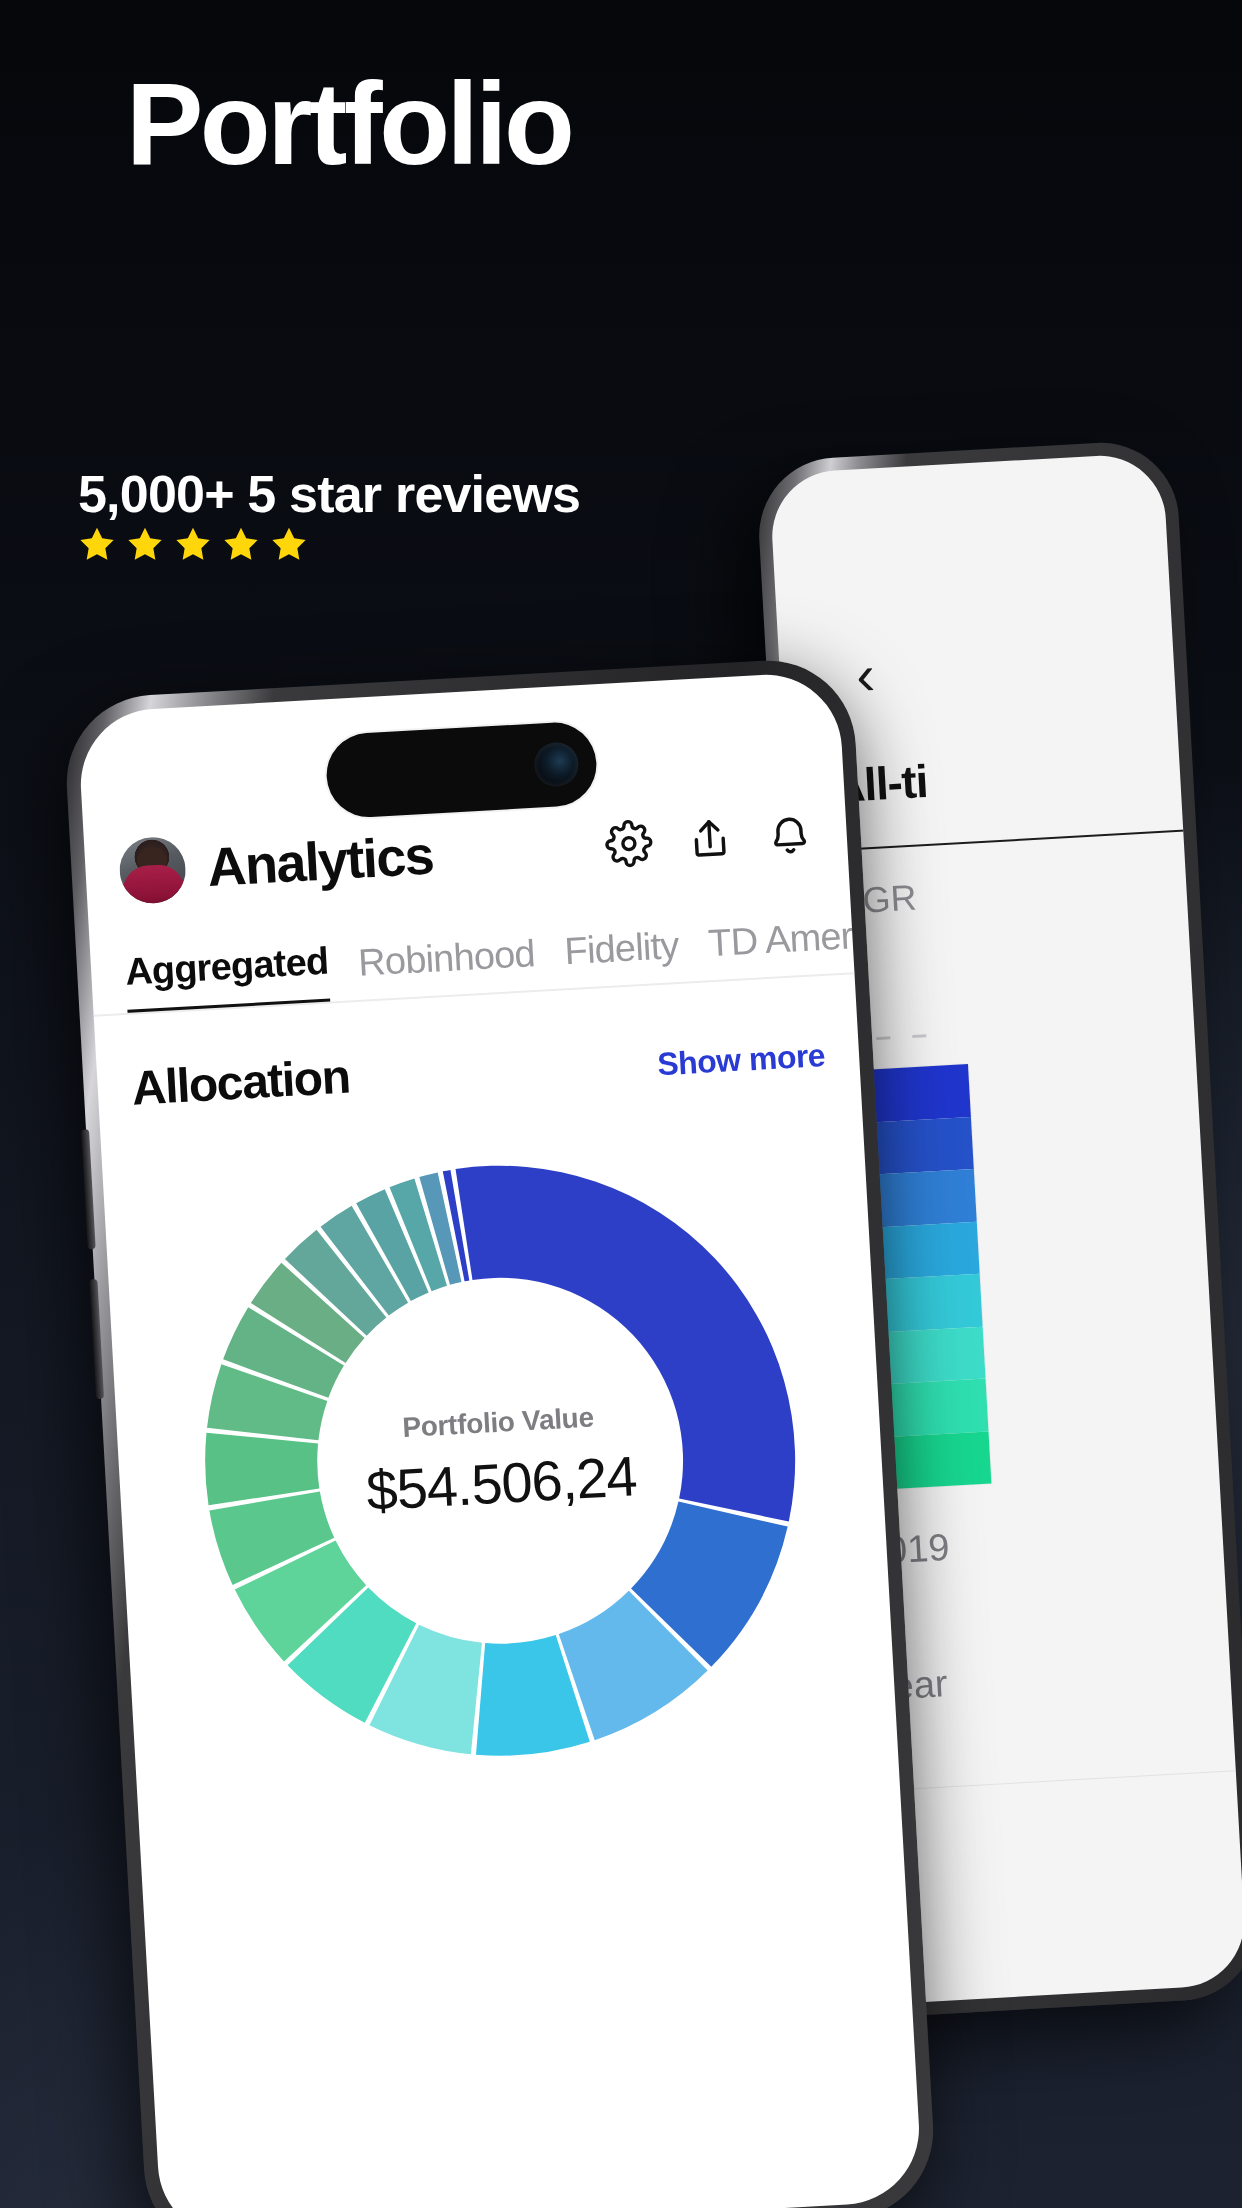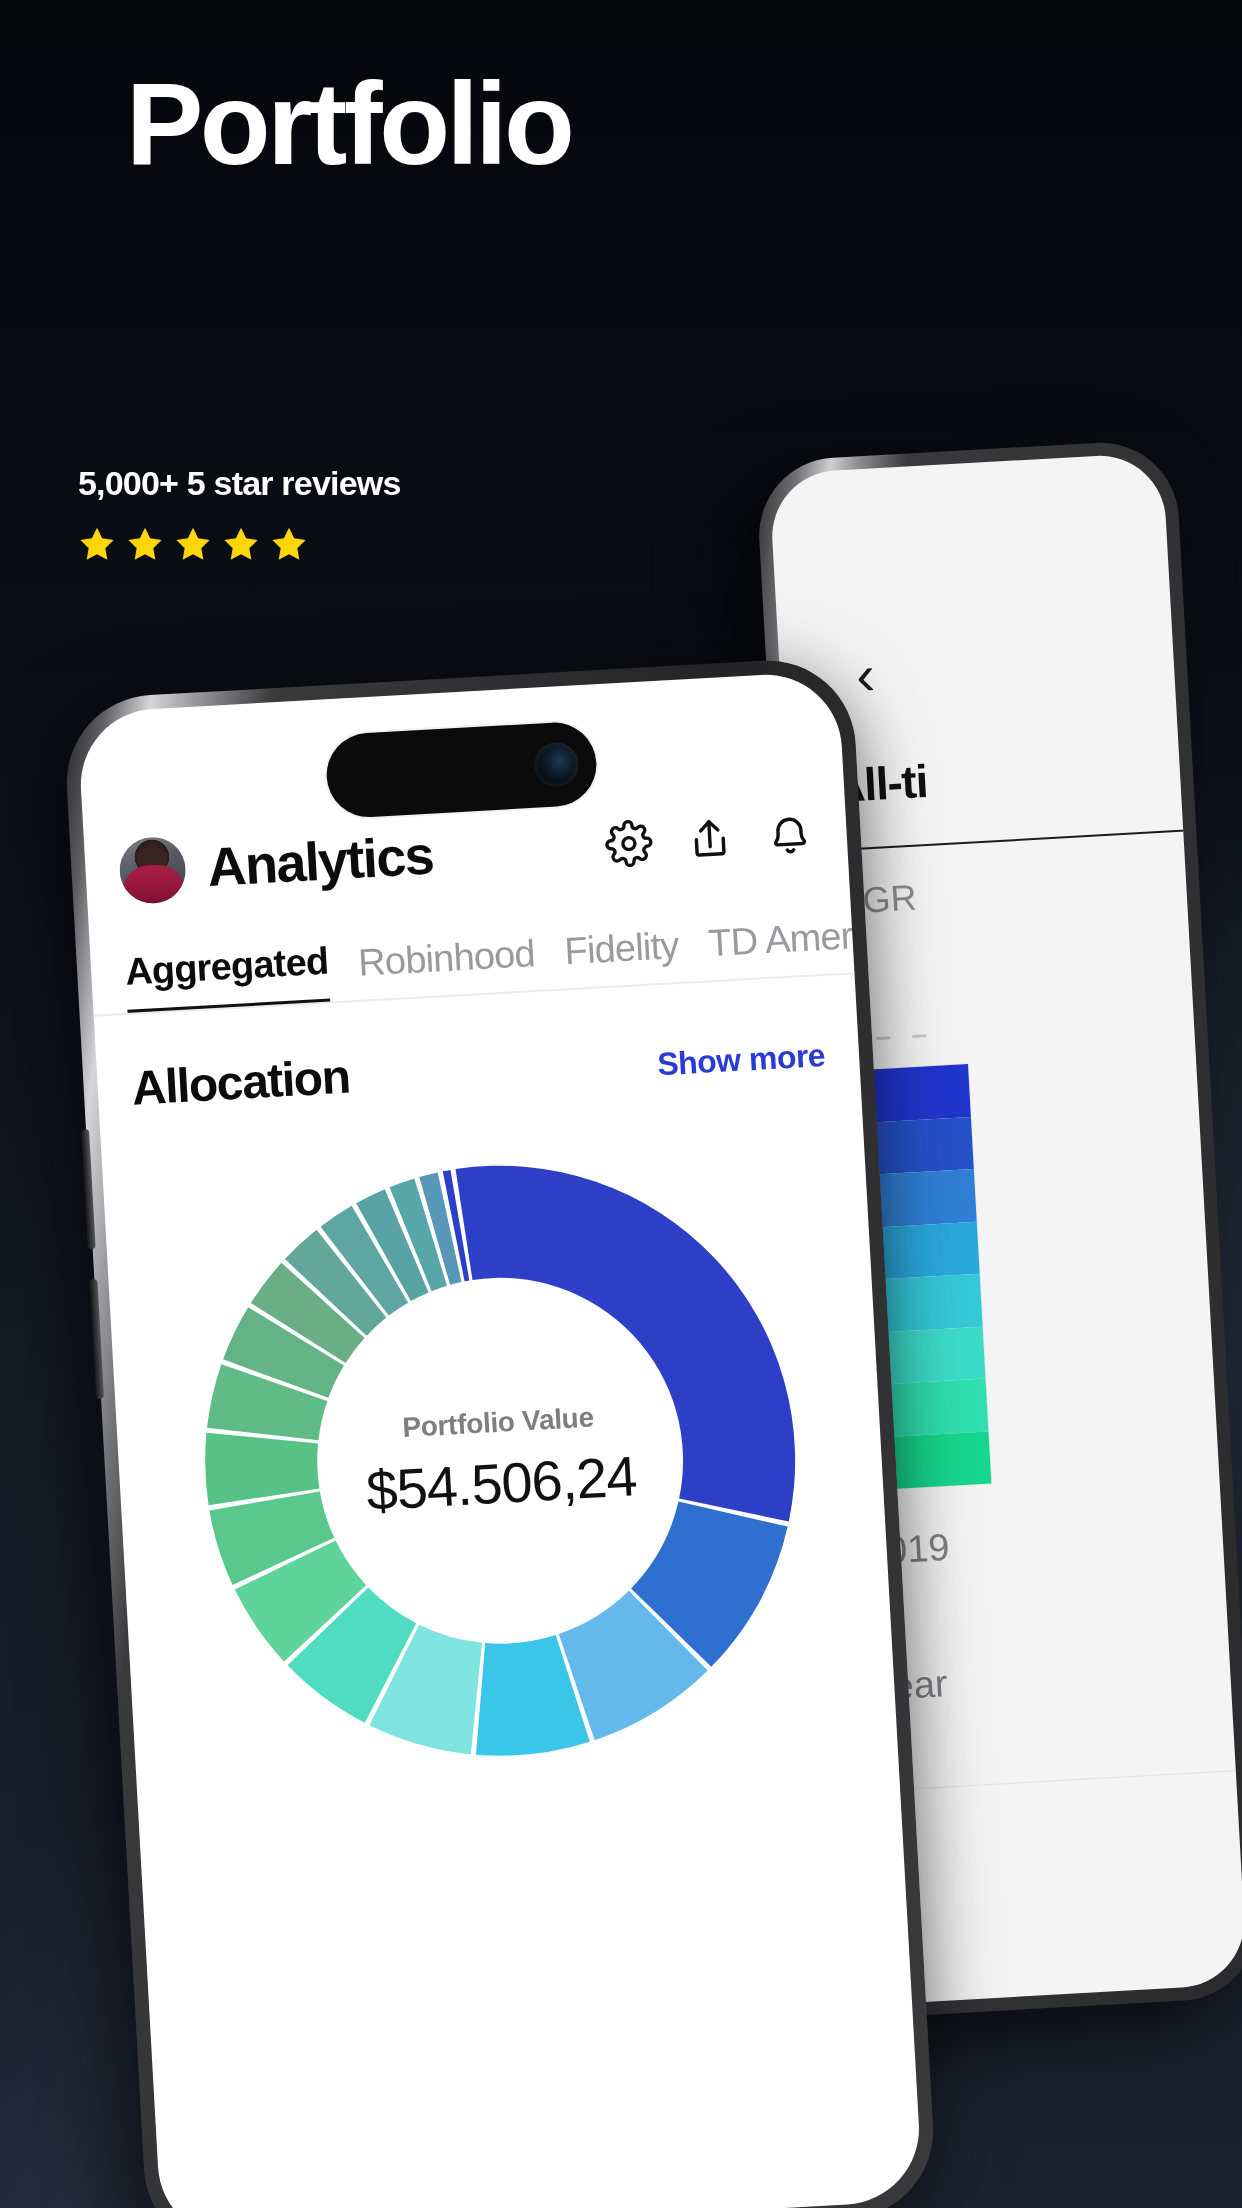--- a/index.html
+++ b/index.html
@@ -28,21 +28,21 @@
     font-weight:700;
     line-height:1.0;
     letter-spacing:-3.5px;
     margin-left:48px;
   }
   #headline .hl-line { display:block; white-space:nowrap; }
 
   #reviews {
     position:absolute; left:78px; top:464px;
     color:#ffffff;
-    font-size:34px;
+    font-size:52px;
     font-weight:700;
     letter-spacing:-0.8px;
   }
   #stars {
     position:absolute; left:77px; top:524px;
     display:flex; gap:8px;
   }
   #stars .star {
     width:40px; height:40px; display:block;
   }

